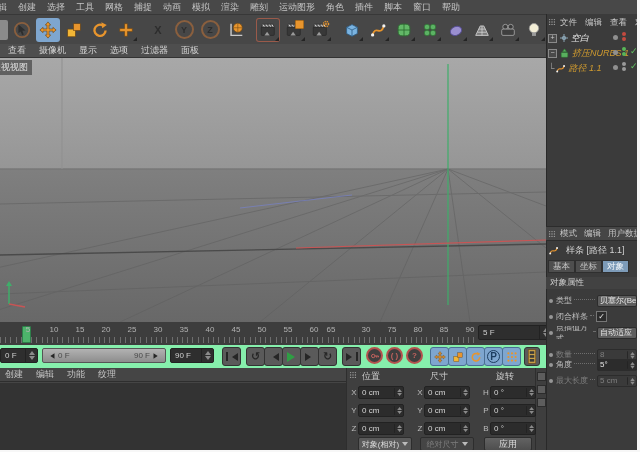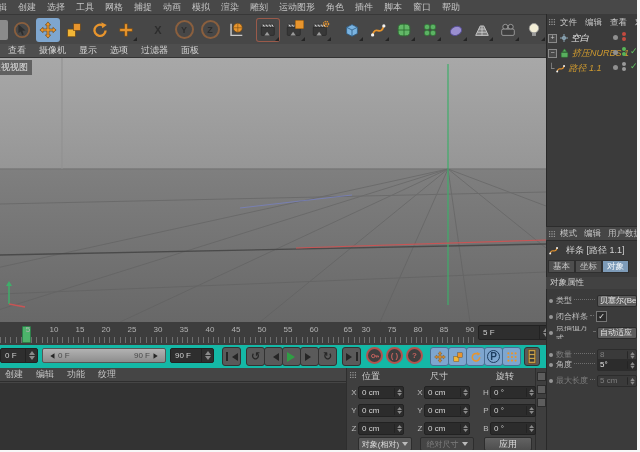--- a/index.html
+++ b/index.html
@@ -43,21 +43,21 @@
       background:repeating-linear-gradient(90deg,#6e6e6e 0 1px,transparent 1px 5.2px);}
   .tick{position:absolute;top:3px;width:24px;text-align:center;font-size:8px;color:#b2b2b2;}
   #playhead{position:absolute;left:22px;top:4px;width:7px;height:15px;background:#4db36b;border:1px solid #2e7f4a;border-radius:1px;}
   .framebox{position:absolute;height:15px;background:#2e2e2e;border:1px solid #222;border-radius:2px;
             display:flex;align-items:center;font-size:8px;color:#cfcfcf;padding:0 2px 0 4px;box-sizing:border-box;}
   .spin{margin-left:auto;display:flex;flex-direction:column;align-items:center;gap:1px;padding-left:3px;border-left:1px solid #222;height:100%;justify-content:center;}
   .spin i{width:0;height:0;border:3px solid transparent;}
   .spin .up{border-bottom:4px solid #8a8a8a;}
   .spin .dn{border-top:4px solid #8a8a8a;}
   
-  #transport{left:0;top:345px;width:546px;height:23px;background:#14b8a6;}
+  #transport{left:0;top:345px;width:546px;height:23px;background:#86efac;}
   .range{position:absolute;left:42px;top:3px;width:124px;height:15px;border:1px solid #555;border-radius:2px;
          background:linear-gradient(#b2b2b2,#8d8d8d);display:flex;align-items:center;justify-content:space-between;
          font-size:8px;color:#4a4a4a;padding:0 3px;box-sizing:border-box;}
   .tpb{position:absolute;top:2px;width:17px;height:17px;background:#5a5a5a;border:1px solid #333;border-radius:3px;
        display:flex;align-items:center;justify-content:center;color:#262626;}
   .tpb .glyph{font-size:11px;line-height:1;font-weight:bold;}
   .trL{width:0;height:0;border:4px solid transparent;border-right:6px solid #262626;}
   .trR{width:0;height:0;border:4px solid transparent;border-left:6px solid #262626;}
   .bar{width:2px;height:9px;background:#262626;}
   .playtri{width:0;height:0;border:5px solid transparent;border-left:8px solid #2f9e44;margin-left:4px;}
@@ -405,21 +405,21 @@
     <span class="tick" style="left:68px">15</span>
     <span class="tick" style="left:94px">20</span>
     <span class="tick" style="left:120px">25</span>
     <span class="tick" style="left:146px">30</span>
     <span class="tick" style="left:172px">35</span>
     <span class="tick" style="left:198px">40</span>
     <span class="tick" style="left:224px">45</span>
     <span class="tick" style="left:250px">50</span>
     <span class="tick" style="left:276px">55</span>
     <span class="tick" style="left:302px">60</span>
-    <span class="tick" style="left:336px">65</span>
+    <span class="tick" style="left:319px">65</span>
     <span class="tick" style="left:354px">30</span>
     <span class="tick" style="left:380px">75</span>
     <span class="tick" style="left:406px">80</span>
     <span class="tick" style="left:432px">85</span>
     <span class="tick" style="left:458px">90</span>
     <div class="framebox" style="left:478px;top:3px;width:74px">
       <span>5 F</span>
       <span class="spin">
           <i class="up"></i>
           <i class="dn"></i>

